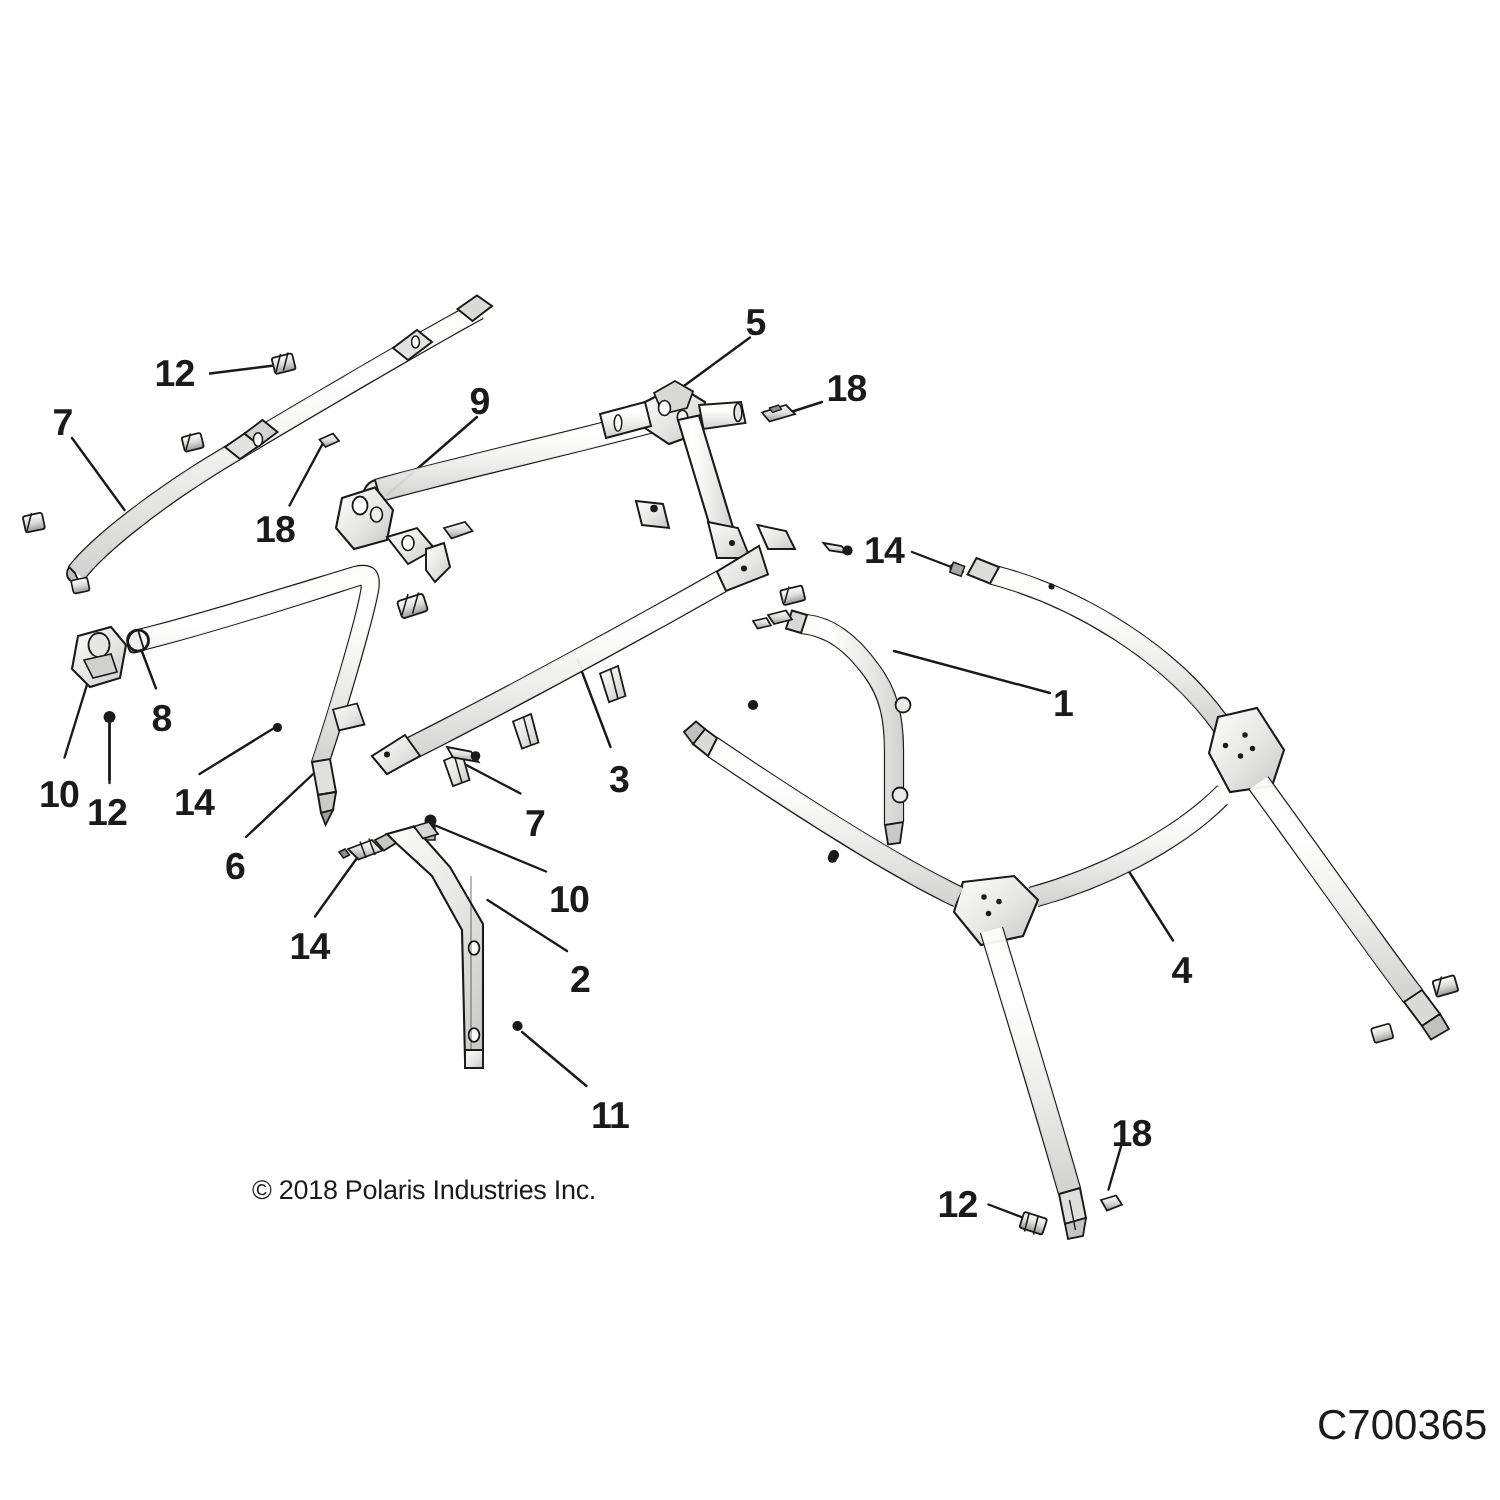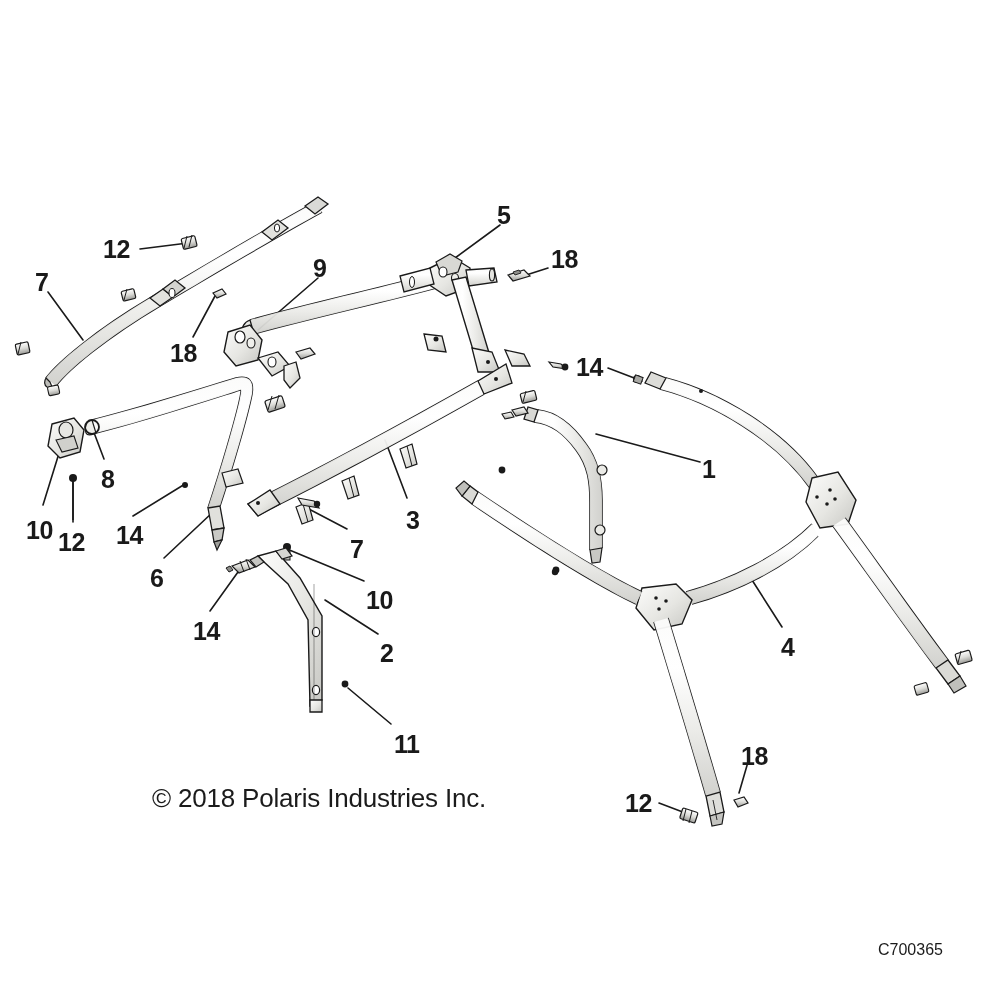--- a/index.html
+++ b/index.html
@@ -27,36 +27,36 @@
     font-size: 25px;
     font-weight: 700;
     color: #1a1a1a;
     letter-spacing: -0.5px;
     line-height: 1;
     white-space: nowrap;
     user-select: none;
   }
   #copyright-text {
     position: absolute;
-    left: 152px;
+    left: 168px;
     top: 783px;
     font-family: "Liberation Sans", sans-serif;
-    font-size: 26px;
+    font-size: 18px;
     font-weight: 400;
     color: #1b1b1b;
     white-space: nowrap;
     letter-spacing: -0.2px;
   }
   #drawing-number {
     position: absolute;
     left: 878px;
     top: 950px;
     transform: translateY(-50%);
     font-family: "Liberation Sans", sans-serif;
-    font-size: 16px;
+    font-size: 28px;
     font-weight: 400;
     color: #1b1b1b;
     letter-spacing: 0px;
     white-space: nowrap;
   }
 </style>
 </head>
 <body>
 
 <div id="page">

